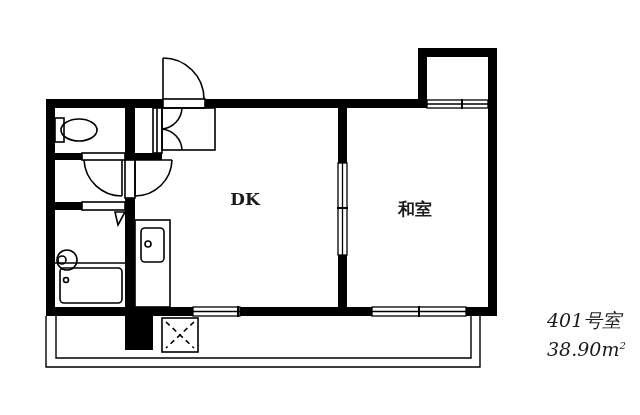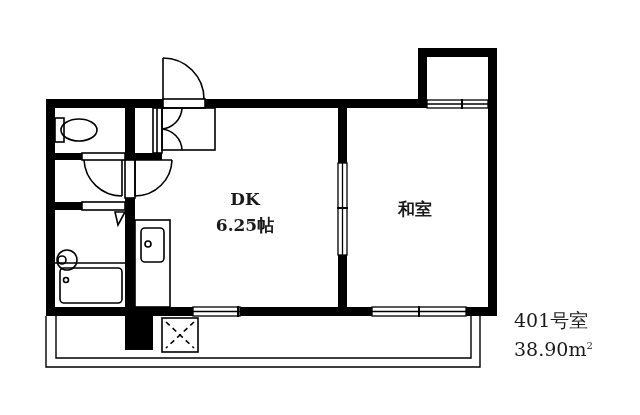--- a/index.html
+++ b/index.html
@@ -106,23 +106,22 @@
   </g>
 
   <g fill="none" stroke="#000" stroke-width="1.4">
     <polyline points="56,316 56,358 471,358 471,316"></polyline>
     <polyline points="46,316 46,367 480,367 480,316"></polyline>
   </g>
 </svg>
 
 <div class="label room-label" style="left:200px; top:186px; width:90px;">
   <div>DK</div>
-  <div>6.25帖</div>
 </div>
 
 <div class="label room-label" style="left:375px; top:196px; width:80px;">
   <div>和室</div>
 </div>
 
-<div class="label info" style="left:514px; top:307px;">
+<div class="label info" style="left:547px; top:307px;font-style:italic;">
   <div>401号室</div>
   <div><span>38.90</span><span>m</span><sup>2</sup></div>
 </div>
 
 </body></html>

